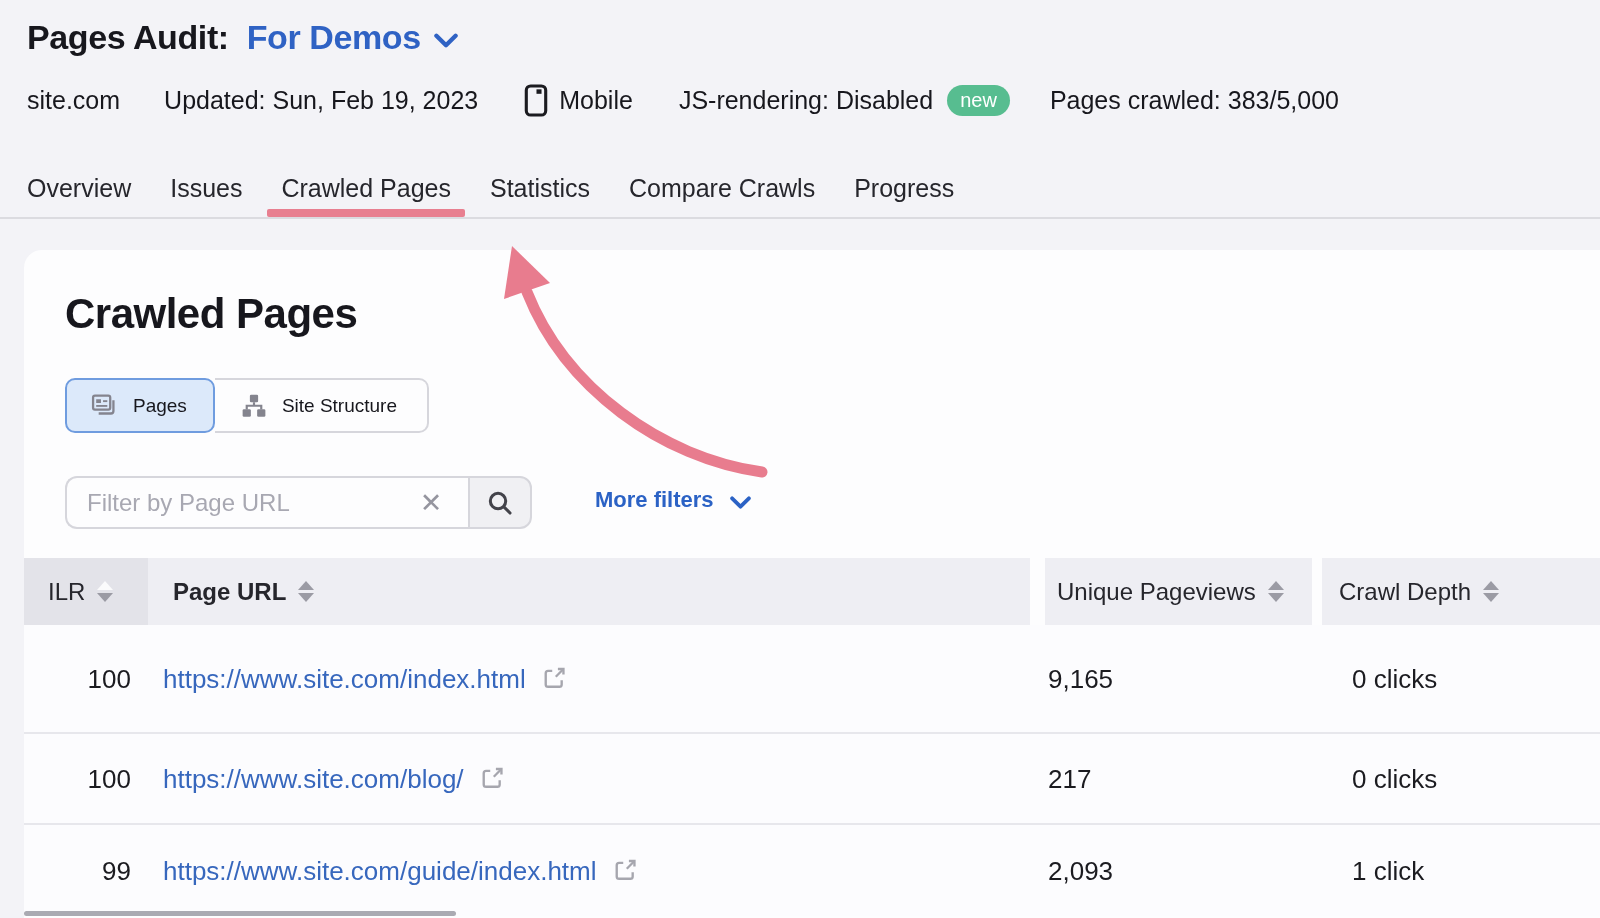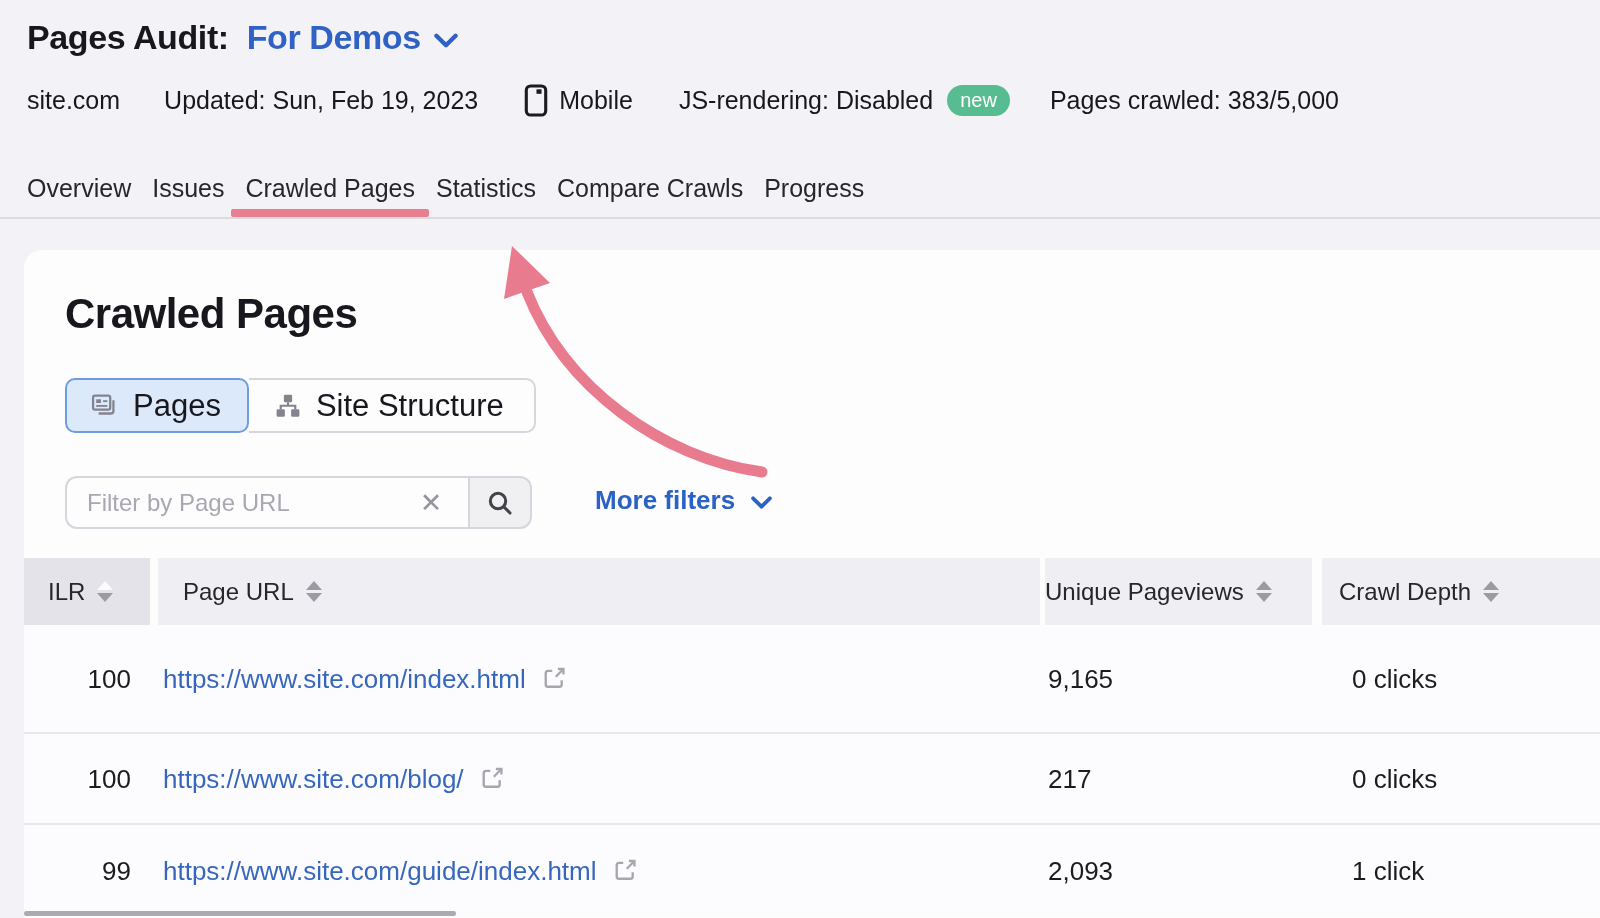--- a/index.html
+++ b/index.html
@@ -20,61 +20,61 @@
   .meta-row { position:absolute; left:27px; top:84px; display:flex; align-items:center; font-size:25px; color:#17171d; }
   .meta-domain { margin-right:44px; }
   .meta-updated { margin-right:46px; }
   .meta-device { display:flex; align-items:center; margin-right:46px; }
   .meta-device svg { margin-right:11px; }
   .meta-js { display:flex; align-items:center; margin-right:40px; }
   .badge-new { display:inline-block; margin-left:14px; background:#57bd90; color:#ffffff;
     font-size:20px; line-height:20px; padding:5px 13px 6px; border-radius:16px; }
 
   
-  .tabs { position:absolute; left:27px; top:171px; display:flex; gap:21px; font-size:25px; color:#26262c; }
+  .tabs { position:absolute; left:27px; top:171px; display:flex; gap:39px; font-size:25px; color:#26262c; }
   .tab { position:relative; cursor:pointer; line-height:34px; white-space:nowrap; }
   .tab.active::after { content:""; position:absolute; left:-14px; right:-14px; bottom:-12px;
     height:8px; background:#e87f90; border-radius:2px; }
   .tabs-divider { position:absolute; left:0; right:0; top:217px; height:2px; background:#dbdbe0; }
 
   
   .card { position:absolute; left:24px; top:250px; width:1576px; height:668px;
     background:#fdfdfe; border-radius:18px 0 0 0; }
   .card-heading { position:absolute; left:41px; top:40px; font-size:42px; font-weight:700;
     color:#17171d; letter-spacing:-0.5px; }
 
   
   .segmented { position:absolute; left:41px; top:128px; display:flex; align-items:stretch; height:55px; }
-  .seg { display:flex; align-items:center; gap:15px; font-size:31px; color:#17171d;
+  .seg { display:flex; align-items:center; gap:15px; font-size:19px; color:#17171d;
     background:transparent; cursor:pointer; font-family:inherit;text-align:center; }
   .seg-pages { padding:0 26px 0 24px; background:#dce9fa; border:2px solid #6f9cdf; border-radius:10px; z-index:2; }
   .seg-structure { padding:0 30px 0 26px; background:#fdfdfe; border:2px solid #d6d6dc; border-left:none;
     border-radius:0 10px 10px 0; z-index:1; }
 
   
   .filter-group { position:absolute; left:41px; top:226px; height:53px; display:flex; }
   .filter-input { width:403px; height:53px; border:2px solid #d6d6dc; border-right:none;
     border-radius:12px 0 0 12px; background:#fdfdfe; font-family:inherit; font-size:24px;
     color:#17171d; padding:0 32px 0 20px; outline:none; }
   .filter-input::placeholder { color:#a8a8b2; }
   .clear-x { position:absolute; left:366px; top:50%; transform:translate(-50%,-50%);
     font-size:27px; color:#95959f; cursor:pointer; line-height:1; }
   .search-btn { width:64px; height:53px; background:#f0f0f3; border:2px solid #d6d6dc;
     border-radius:0 12px 12px 0; display:flex; align-items:center; justify-content:center; cursor:pointer; }
   .more-filters { position:absolute; left:571px; top:233px; display:flex; align-items:center;
-    font-size:26px; font-weight:600; color:#2b62c5; cursor:pointer; line-height:34px; }
+    font-size:22px; font-weight:600; color:#2b62c5; cursor:pointer; line-height:34px; }
   .more-filters svg { margin-left:16px; margin-top:4px; }
 
   
   .thead { position:absolute; left:0; top:308px; width:1576px; height:67px;text-align:right; }
   .th { position:absolute; top:0; height:67px; display:flex; align-items:center;
     font-size:24px; color:#26262c; background:#eeeef3; cursor:pointer; }
   .th-ilr { left:0; width:126px; background:#e3e3e9; padding-left:24px; }
-  .th-url { left:134px; width:882px; padding-left:25px; }
-  .th-upv { left:1021px; width:267px; }
+  .th-url { left:124px; width:882px; padding-left:25px;font-weight:bold; }
+  .th-upv { left:1021px; width:267px; padding-left:12px; }
   .th-depth { left:1298px; width:278px; padding-left:17px; }
   .sort { display:inline-flex; flex-direction:column; gap:3px; margin-left:12px; }
   .tri-up { width:0; height:0; border-left:8px solid transparent; border-right:8px solid transparent;
     border-bottom:9px solid #9b9ba4; }
   .tri-dn { width:0; height:0; border-left:8px solid transparent; border-right:8px solid transparent;
     border-top:9px solid #9b9ba4; }
   .sort-ilr .tri-up { border-bottom-color:#fbfbfc; }
 
   
   .tbody { position:absolute; left:0; top:375px; width:1576px; }

